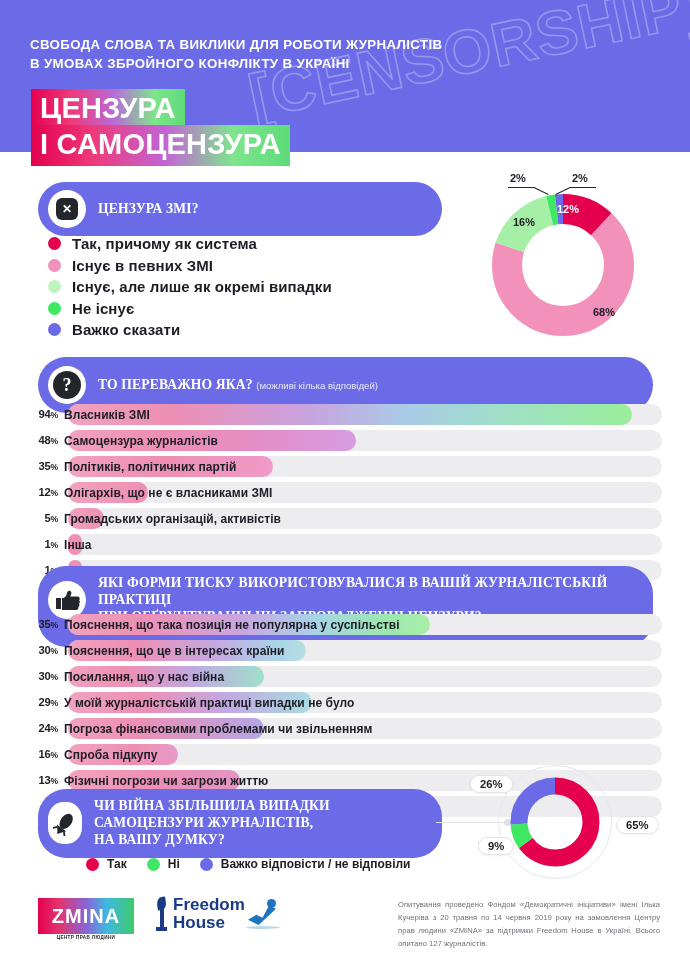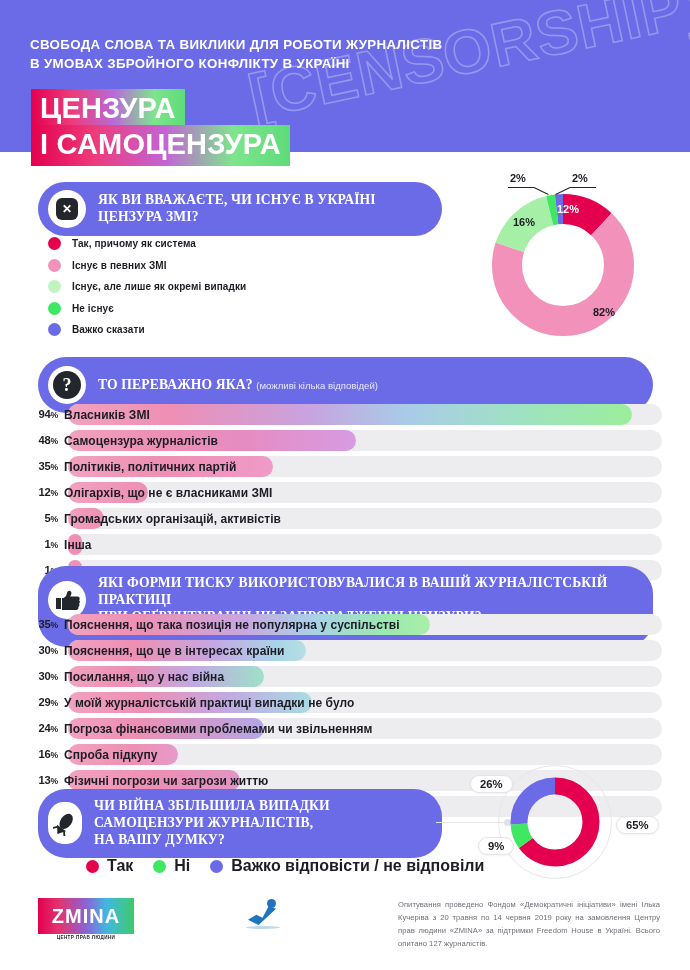--- a/index.html
+++ b/index.html
@@ -71,21 +71,21 @@
     width:28px; height:28px; border-radius:50%; background:#23262B;
     display:flex; align-items:center; justify-content:center;
     color:#fff; font-size:18px; font-weight:700; line-height:1;
     font-family:"Liberation Serif", serif;
   }
 
   
   .legend1 { position:absolute; left:48px; top:233px; }
   .legend1 .row { display:flex; align-items:center; height:21.5px; }
   .legend1 .dot { width:13px; height:13px; border-radius:50%; margin-right:11px; flex:0 0 auto; }
-  .legend1 .lbl { font-size:10px; color:#1D1D26; font-weight:600; letter-spacing:.1px; }
+  .legend1 .lbl { font-size:15px; color:#1D1D26; font-weight:600; letter-spacing:.1px; }
 
   
   .donut1 { position:absolute; left:489px; top:191px; width:148px; height:148px; }
   .donut1 svg { display:block; }
   .d1lab { position:absolute; font-size:11px; font-weight:700; color:#1D1D26; }
   .d1lab.white { color:#fff; }
 
   .leader { position:absolute; background:#23262B; }
 
   
@@ -106,21 +106,21 @@
   .barrow .txt {
     position:absolute; left:36px; top:4px;
     font-size:12px; font-weight:600; color:#1D1D26; white-space:nowrap;
     letter-spacing:.05px;
   }
 
   
   .legend2 { position:absolute; left:86px; top:857px; display:flex; align-items:center; }
   .legend2 .item { display:flex; align-items:center; margin-right:20px; }
   .legend2 .dot { width:13px; height:13px; border-radius:50%; margin-right:8px; }
-  .legend2 .lbl { font-size:16px; font-weight:700; color:#1D1D26; }
+  .legend2 .lbl { font-size:12px; font-weight:700; color:#1D1D26; }
 
   
   .donut2wrap { position:absolute; left:505px; top:772px; width:100px; height:100px; }
   .d2ring { position:absolute; left:-7px; top:-7px; width:114px; height:114px;
             border-radius:50%; border:1.5px solid #E7E7EA; }
   .d2lab {
     position:absolute; background:#fff; border:1px solid #E4E4E8;
     border-radius:11px; padding:2px 9px; font-size:11.3px; font-weight:700;
     color:#1D1D26; box-shadow:0 1px 2px rgba(0,0,0,.05);
   }
@@ -190,21 +190,20 @@
   </div>
 </div>
 <div class="bigtitle t1">ЦЕНЗУРА</div>
 <div class="bigtitle t2">І САМОЦЕНЗУРА</div>
 
 <div class="pill" style="left:38px; top:182px; width:404px;">
   <div class="ic">
     <div class="glyph-x">✕</div>
   </div>
   <div class="qtext">
-    <div>ЯК ВИ ВВАЖАЄТЕ, ЧИ ІСНУЄ В УКРАЇНІ</div>
     <div>ЦЕНЗУРА ЗМІ?</div>
   </div>
 </div>
 
 <div class="legend1">
   <div class="row">
     <span class="dot" style="background:#E4004F"></span>
     <span class="lbl">Так, причому як система</span>
   </div>
   <div class="row">
@@ -235,21 +234,21 @@
 
       <circle r="56" fill="none" stroke="#A6EFA6" stroke-width="30" stroke-dasharray="56.3 295.6" stroke-dashoffset="-281.5" transform="rotate(-90)"></circle>
 
       <circle r="56" fill="none" stroke="#3EE862" stroke-width="30" stroke-dasharray="7.0 344.8" stroke-dashoffset="-337.8" transform="rotate(-90)"></circle>
 
       <circle r="56" fill="none" stroke="#6B6BE8" stroke-width="30" stroke-dasharray="7.0 344.8" stroke-dashoffset="-344.8" transform="rotate(-90)"></circle>
     </g>
   </svg>
 </div>
 <div class="d1lab white" style="left:557px; top:203px;">12%</div>
-<div class="d1lab" style="left:593px; top:306px;">82%</div>
+<div class="d1lab" style="left:593px; top:306px;">68%</div>
 <div class="d1lab" style="left:513px; top:216px;">16%</div>
 <div class="d1lab" style="left:510px; top:172px;">2%</div>
 <div class="d1lab" style="left:572px; top:172px;">2%</div>
 <div class="leader" style="left:508px; top:187px; width:26px; height:1px;"></div>
 <div class="leader" style="left:534px; top:187px; width:16px; height:1px; transform:rotate(26deg); transform-origin:left center;"></div>
 <div class="leader" style="left:570px; top:187px; width:26px; height:1px;"></div>
 <div class="leader" style="left:570px; top:187px; width:16px; height:1px; transform:rotate(154deg); transform-origin:left center;"></div>
 
 <div class="pill" style="left:38px; top:357px; width:615px; padding-top:9px; padding-bottom:9px;">
   <div class="ic">
@@ -439,20 +438,31 @@
 <div class="d2lab" style="left:470px; top:775px;">26%</div>
 <div class="d2lab" style="left:616px; top:816px;">65%</div>
 <div class="d2lab" style="left:478px; top:837px;">9%</div>
 
 <div class="footer">
   <div class="logo-zmina">
     <span>ZMINA</span>
   </div>
   <div class="logo-zmina-sub">ЦЕНТР ПРАВ ЛЮДИНИ</div>
 
+  <div class="logo-fh">
+    <div class="torch">
+      <div class="flame"></div>
+      <div class="stick"></div>
+      <div class="base"></div>
+    </div>
+    <div class="fhtext">
+      <div>Freedom</div>
+      <div>House</div>
+    </div>
+  </div>
 
   <div class="logo-di">
     <div class="mark">
       <div class="head"></div>
       <div class="body"></div>
       <div class="shadow"></div>
     </div>
   </div>
 </div>
 <div class="credit">Опитування проведено Фондом «Демократичні ініціативи» імені Ілька Кучеріва з 20 травня по 14 червня 2019 року на замовлення Центру прав людини «ZMINA» за підтримки Freedom House в Україні. Всього опитано 127 журналістів.</div>

